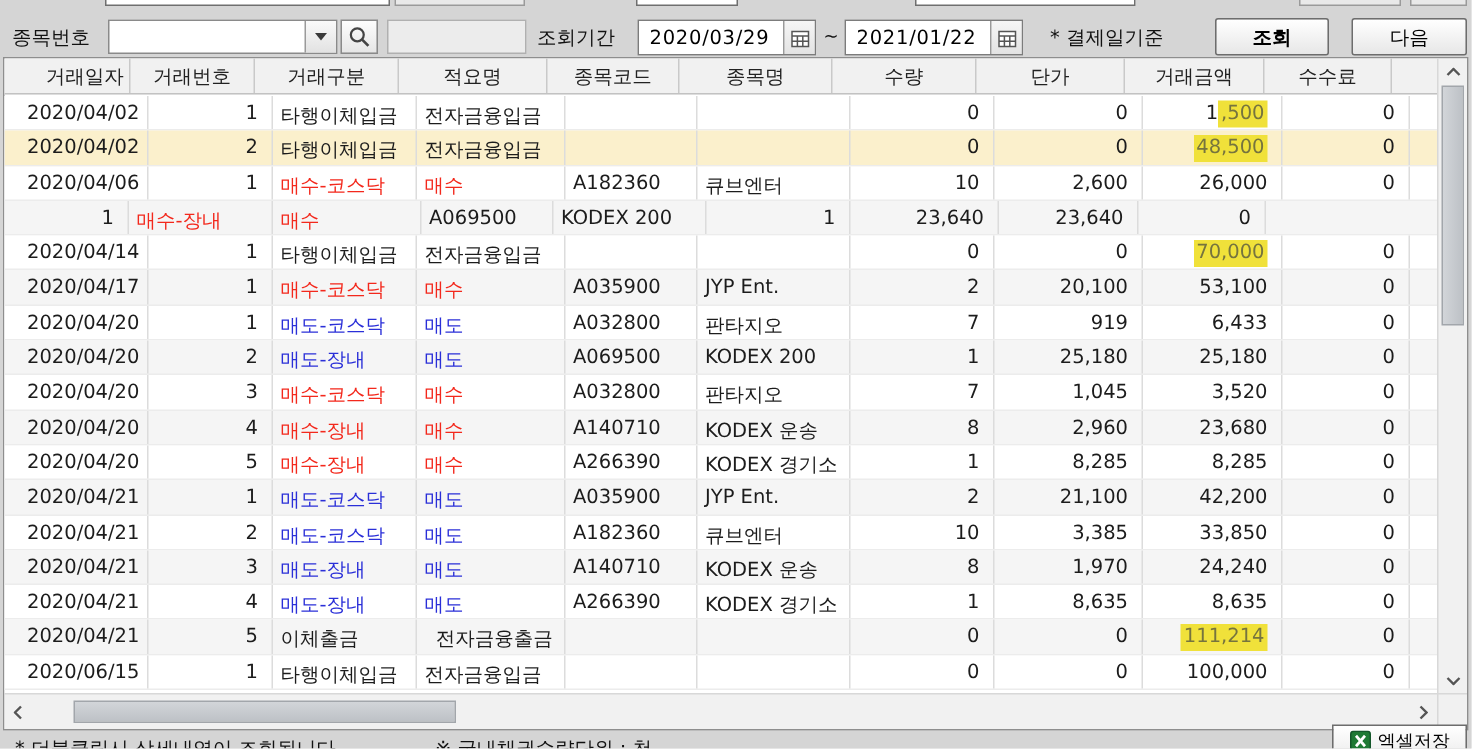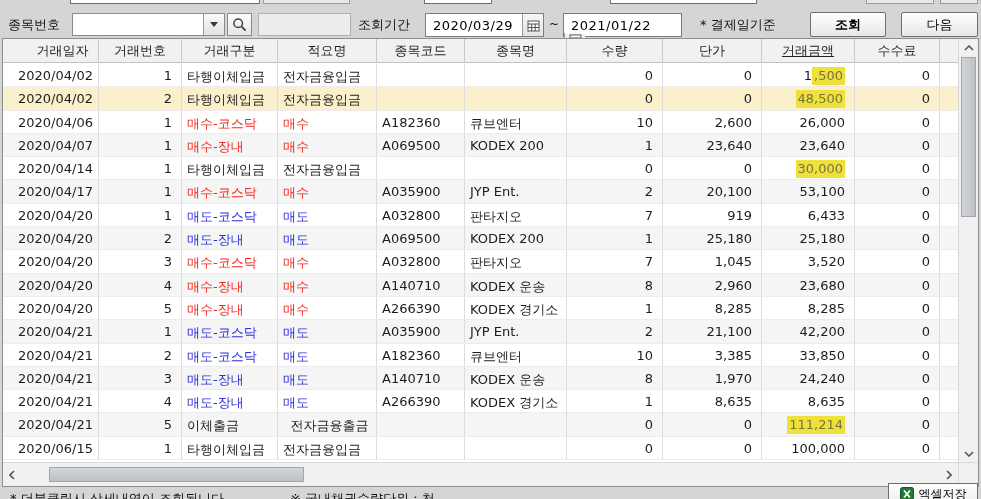--- a/index.html
+++ b/index.html
@@ -107,50 +107,50 @@
           <line x1="1" y1="5" x2="12" y2="5" stroke="#555"></line>
           <line x1="4.6" y1="5" x2="4.6" y2="12" stroke="#555"></line>
           <line x1="8.2" y1="5" x2="8.2" y2="12" stroke="#555"></line>
           <line x1="1" y1="8.5" x2="12" y2="8.5" stroke="#555"></line>
         </svg>
       </span>
     </div>
 
     <span class="tilde">~</span>
 
-    <div class="date-field" style="left:563px;flex-direction:column;">
+    <div class="date-field" style="left:563px;">
       <span class="date-text">2021/01/22</span>
       <span class="cal-btn">
         <svg width="13" height="13" viewBox="0 0 13 13">
           <rect x="1" y="2" width="11" height="10" fill="#fff" stroke="#555"></rect>
           <line x1="1" y1="5" x2="12" y2="5" stroke="#555"></line>
           <line x1="4.6" y1="5" x2="4.6" y2="12" stroke="#555"></line>
           <line x1="8.2" y1="5" x2="8.2" y2="12" stroke="#555"></line>
           <line x1="1" y1="8.5" x2="12" y2="8.5" stroke="#555"></line>
         </svg>
       </span>
     </div>
 
     <span class="tb-label" style="left:700px;">* 결제일기준</span>
 
     <div class="push-btn" id="btn-inquire">조회</div>
     <div class="push-btn" id="btn-next">다음</div>
   </div>
 
   <div class="grid">
     <div class="ghead">
-        <div class="hcell" style="width: 96px; padding-left: 24px;">거래일자</div>
+        <div class="hcell" style="width: 84px; padding-left: 24px;">거래일자</div>
         <div class="hcell" style="width: 83px;">거래번호</div>
         <div class="hcell" style="width: 96px;">거래구분</div>
         <div class="hcell" style="width: 99px;">적요명</div>
         <div class="hcell" style="width: 88px;">종목코드</div>
         <div class="hcell" style="width: 102px;">종목명</div>
         <div class="hcell" style="width: 96px;">수량</div>
         <div class="hcell" style="width: 99px;">단가</div>
-        <div class="hcell" style="width: 93px; text-decoration: underline;">거래금액</div>
+        <div class="hcell" style="width: 93px;">거래금액</div>
         <div class="hcell" style="width: 85px;">수수료</div>
         <div class="hcell fill"></div>
       </div>
     <div class="gbody">
         <div class="trow">
           <div class="cell a-l date" style="width: 96px;">2020/04/02</div>
           <div class="cell a-r" style="width: 83px;">1</div>
           <div class="cell a-l" style="width: 96px;">타행이체입금</div>
           <div class="cell a-l" style="width: 99px;">전자금융입금</div>
           <div class="cell a-l" style="width: 88px;"></div>
@@ -181,42 +181,41 @@
           <div class="cell a-l red" style="width: 99px;">매수</div>
           <div class="cell a-l" style="width: 88px;">A182360</div>
           <div class="cell a-l" style="width: 102px;">큐브엔터</div>
           <div class="cell a-r" style="width: 96px;">10</div>
           <div class="cell a-r" style="width: 99px;">2,600</div>
           <div class="cell a-r" style="width: 93px;"><span>26,000</span></div>
           <div class="cell a-r" style="width: 85px;">0</div>
           <div class="cell fill"></div>
         </div>
         <div class="trow alt">
-          <div class="cell a-l date" style="width: 96px;">2020/04/07</div>
           <div class="cell a-r" style="width: 83px;">1</div>
           <div class="cell a-l red" style="width: 96px;">매수-장내</div>
           <div class="cell a-l red" style="width: 99px;">매수</div>
           <div class="cell a-l" style="width: 88px;">A069500</div>
           <div class="cell a-l" style="width: 102px;">KODEX 200</div>
           <div class="cell a-r" style="width: 96px;">1</div>
           <div class="cell a-r" style="width: 99px;">23,640</div>
           <div class="cell a-r" style="width: 93px;"><span>23,640</span></div>
           <div class="cell a-r" style="width: 85px;">0</div>
           <div class="cell fill"></div>
         </div>
         <div class="trow">
           <div class="cell a-l date" style="width: 96px;">2020/04/14</div>
           <div class="cell a-r" style="width: 83px;">1</div>
           <div class="cell a-l" style="width: 96px;">타행이체입금</div>
           <div class="cell a-l" style="width: 99px;">전자금융입금</div>
           <div class="cell a-l" style="width: 88px;"></div>
           <div class="cell a-l" style="width: 102px;"></div>
           <div class="cell a-r" style="width: 96px;">0</div>
           <div class="cell a-r" style="width: 99px;">0</div>
-          <div class="cell a-r" style="width: 93px;"><span class="marker">30,000</span></div>
+          <div class="cell a-r" style="width: 93px;"><span class="marker">70,000</span></div>
           <div class="cell a-r" style="width: 85px;">0</div>
           <div class="cell fill"></div>
         </div>
         <div class="trow alt">
           <div class="cell a-l date" style="width: 96px;">2020/04/17</div>
           <div class="cell a-r" style="width: 83px;">1</div>
           <div class="cell a-l red" style="width: 96px;">매수-코스닥</div>
           <div class="cell a-l red" style="width: 99px;">매수</div>
           <div class="cell a-l" style="width: 88px;">A035900</div>
           <div class="cell a-l" style="width: 102px;">JYP Ent.</div>

